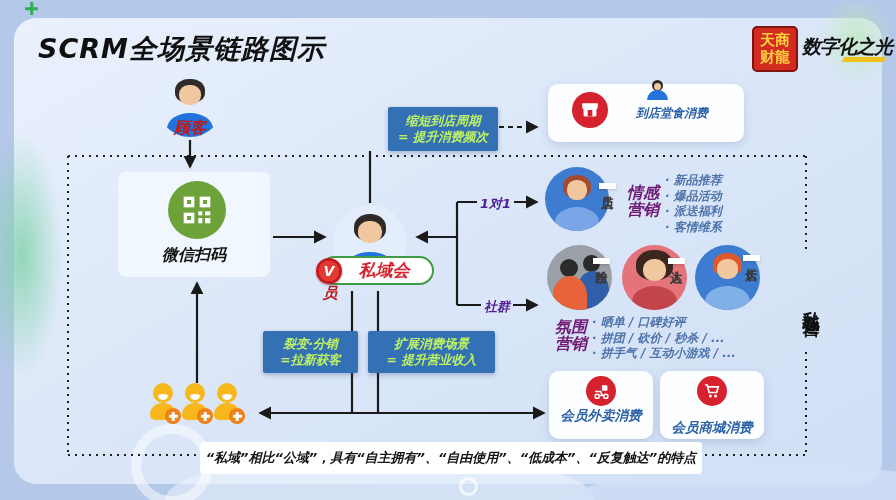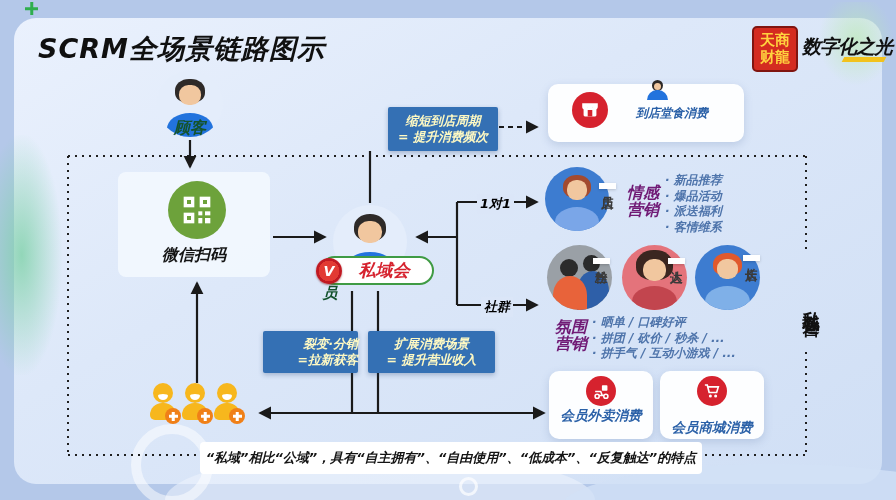--- a/index.html
+++ b/index.html
@@ -49,28 +49,28 @@
   .av.daren .hair{background:#3b2620;top:8%;left:22%;width:56%;height:46%;}
   .av.daren .head{top:22%;left:32%;width:36%;height:34%;} .av.daren .torso{background:#c2454e;}
   .av.manager .hair{background:#e0592c;} .av.manager .torso{background:#7fb0e8;}
   .fan{position:absolute;}
   .fan .h{position:absolute;border-radius:50%;background:#2b2b2b;}
   .fan .t{position:absolute;border-radius:50% 50% 0 0;}
   .mini-person{position:absolute;}
   .mini-person .mh{position:absolute;left:7px;top:0;width:11px;height:11px;border-radius:50%;background:#2e2a28;}
   .mini-person .mf{position:absolute;left:9px;top:3px;width:7px;height:7px;border-radius:50%;background:#f1c79f;}
   .mini-person .mt{position:absolute;left:2px;top:10px;width:21px;height:10px;border-radius:10px 10px 0 0;background:#2273dd;}
-  .label-red{position:absolute;color:#14532d;font-weight:900;font-style:italic;text-align:center;}
+  .label-red{position:absolute;color:#b91c1c;font-weight:900;font-style:italic;text-align:center;}
   .wbox{position:absolute;background:#fdfeff;border-radius:10px;box-shadow:0 3px 8px rgba(80,110,160,.22);}
   .redc{position:absolute;background:#d6222e;border-radius:50%;display:flex;align-items:center;justify-content:center;}
   .blab{position:absolute;color:#2b61a8;font-weight:900;font-style:italic;text-align:center;}
-  .bluebox{position:absolute;background:#3470b4;color:#fef9c3;font-weight:700;font-style:italic;
+  .bluebox{position:absolute;background:#3470b4;color:#bef264;font-weight:700;font-style:italic;
            text-align:center;display:flex;flex-direction:column;justify-content:center;
            font-size:12.5px;line-height:16px;box-shadow:0 2px 5px rgba(30,60,110,.3);border-radius:2px;}
-  .branch-label{position:absolute;background:#dbe6f8;color:#000000;font-weight:900;font-style:italic;
+  .branch-label{position:absolute;background:#dbe6f8;color:#4c1d95;font-weight:900;font-style:italic;
                 font-size:13px;padding:1px 3px;}
   .vtag{position:absolute;background:#fff;color:#3a3a3a;writing-mode:vertical-rl;text-orientation:upright;
         font-size:12.5px;font-weight:700;text-align:center;padding:3px 2px;line-height:1.05;
         box-shadow:0 1px 3px rgba(0,0,0,.18);}
   .mk{position:absolute;color:#701a75;font-weight:900;font-size:16px;line-height:17px;font-style:italic;}
   .blist{position:absolute;color:#4e74ab;font-weight:700;font-size:12px;line-height:15.5px;
          font-style:italic;white-space:nowrap;}
   
   #pill{position:absolute;left:320px;top:256px;width:114px;height:29px;box-sizing:border-box;
         background:#fff;border:2.5px solid #3f9b44;border-radius:16px;display:flex;align-items:center;
@@ -267,21 +267,21 @@
   <div class="mk" style="left:555px;top:318px;">
     <div>氛围</div>
     <div>营销</div>
   </div>
   <div class="blist" style="left:592px;top:315px;">
     <div>· 晒单 / 口碑好评</div>
     <div>· 拼团 / 砍价 / 秒杀 / ...</div>
     <div>· 拼手气 / 互动小游戏 / ...</div>
   </div>
 
-  <div class="bluebox" style="left:263px;top:331px;width:95px;height:42px;align-items:flex-end;">
+  <div class="bluebox" style="left:263px;top:331px;width:95px;height:42px;">
     <div>裂变·分销</div>
     <div>=拉新获客</div>
   </div>
   <div class="bluebox" style="left:368px;top:331px;width:127px;height:42px;">
     <div>扩展消费场景</div>
     <div>= 提升营业收入</div>
   </div>
 
   <div class="abs" style="left:148px;top:383px;width:112px;height:46px;">
     <div class="yp" style="left:0;">

